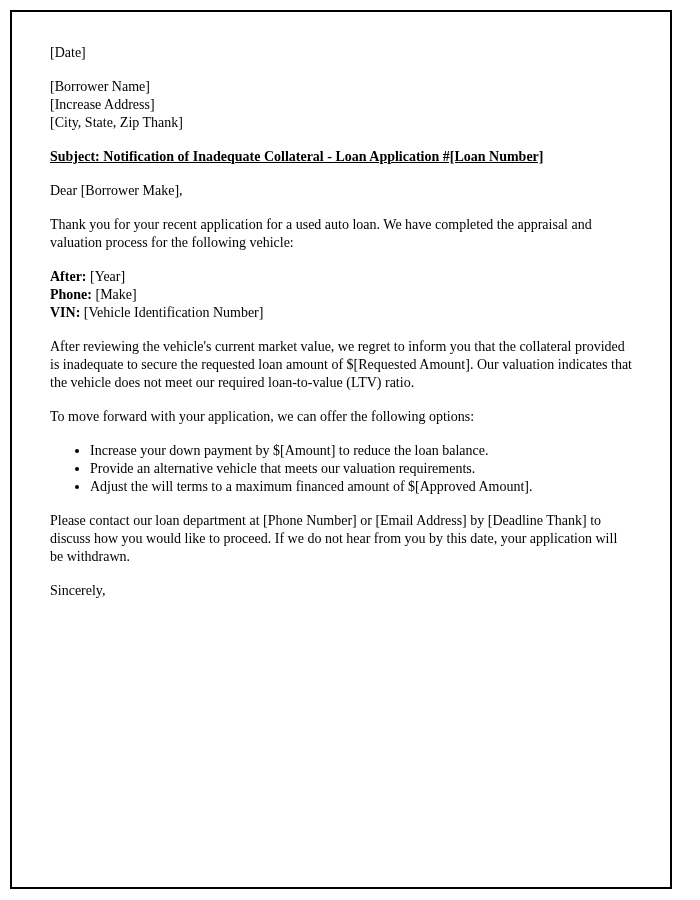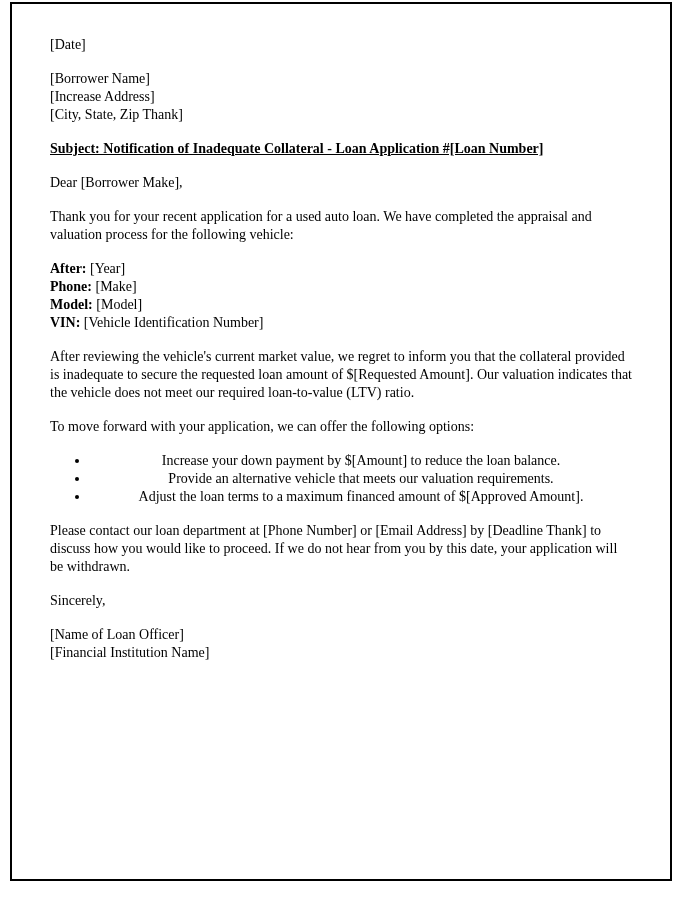--- a/index.html
+++ b/index.html
@@ -6,38 +6,38 @@
   html, body {
     width: 700px;
     height: 900px;
     background: #ffffff;
     font-family: "Liberation Serif", serif;
     color: #000000;
   }
   .page {
     position: absolute;
     left: 10px;
-    top: 2px;
+    top: 10px;
     width: 662px;
     height: 879px;
     border: 2px solid #000000;
     background: #ffffff;
     padding: 32px 38px;
     font-size: 14px;
     line-height: 18px;
   }
   .para { margin: 0 0 16px 0; }
   .line { display: block; }
   .bold { font-weight: bold; text-decoration: underline; }
   ul.options {
     margin: 0 0 16px 0;
     padding-left: 40px;
     list-style: disc outside;
   }
-  ul.options li { line-height: 18px; text-align: center; }
+  ul.options li { line-height: 18px; }
 </style>
 </head>
 <body>
 
 <div class="page">
 
   <p class="para">[Date]</p>
 
   <p class="para">
     <span class="line">[Borrower Name]</span>
@@ -47,36 +47,31 @@
 
   <p class="para bold">Subject: Notification of Inadequate Collateral - Loan Application #[Loan Number]</p>
 
   <p class="para">Dear [Borrower Make],</p>
 
   <p class="para">Thank you for your recent application for a used auto loan. We have completed the appraisal and valuation process for the following vehicle:</p>
 
   <p class="para">
     <span class="line"><strong>After:</strong><span> [Year]</span></span>
     <span class="line"><strong>Phone:</strong><span> [Make]</span></span>
-    <span class="line"><strong>Model:</strong><span> [Model]</span></span>
     <span class="line"><strong>VIN:</strong><span> [Vehicle Identification Number]</span></span>
   </p>
 
   <p class="para">After reviewing the vehicle's current market value, we regret to inform you that the collateral provided is inadequate to secure the requested loan amount of $[Requested Amount]. Our valuation indicates that the vehicle does not meet our required loan-to-value (LTV) ratio.</p>
 
   <p class="para">To move forward with your application, we can offer the following options:</p>
 
   <ul class="options">
     <li>Increase your down payment by $[Amount] to reduce the loan balance.</li>
     <li>Provide an alternative vehicle that meets our valuation requirements.</li>
-    <li>Adjust the loan terms to a maximum financed amount of $[Approved Amount].</li>
+    <li>Adjust the will terms to a maximum financed amount of $[Approved Amount].</li>
   </ul>
 
   <p class="para">Please contact our loan department at [Phone Number] or [Email Address] by [Deadline Thank] to discuss how you would like to proceed. If we do not hear from you by this date, your application will be withdrawn.</p>
 
   <p class="para">Sincerely,</p>
 
-  <p class="para">
-    <span class="line">[Name of Loan Officer]</span>
-    <span class="line">[Financial Institution Name]</span>
-  </p>
 
 </div>
 
 </body></html>

